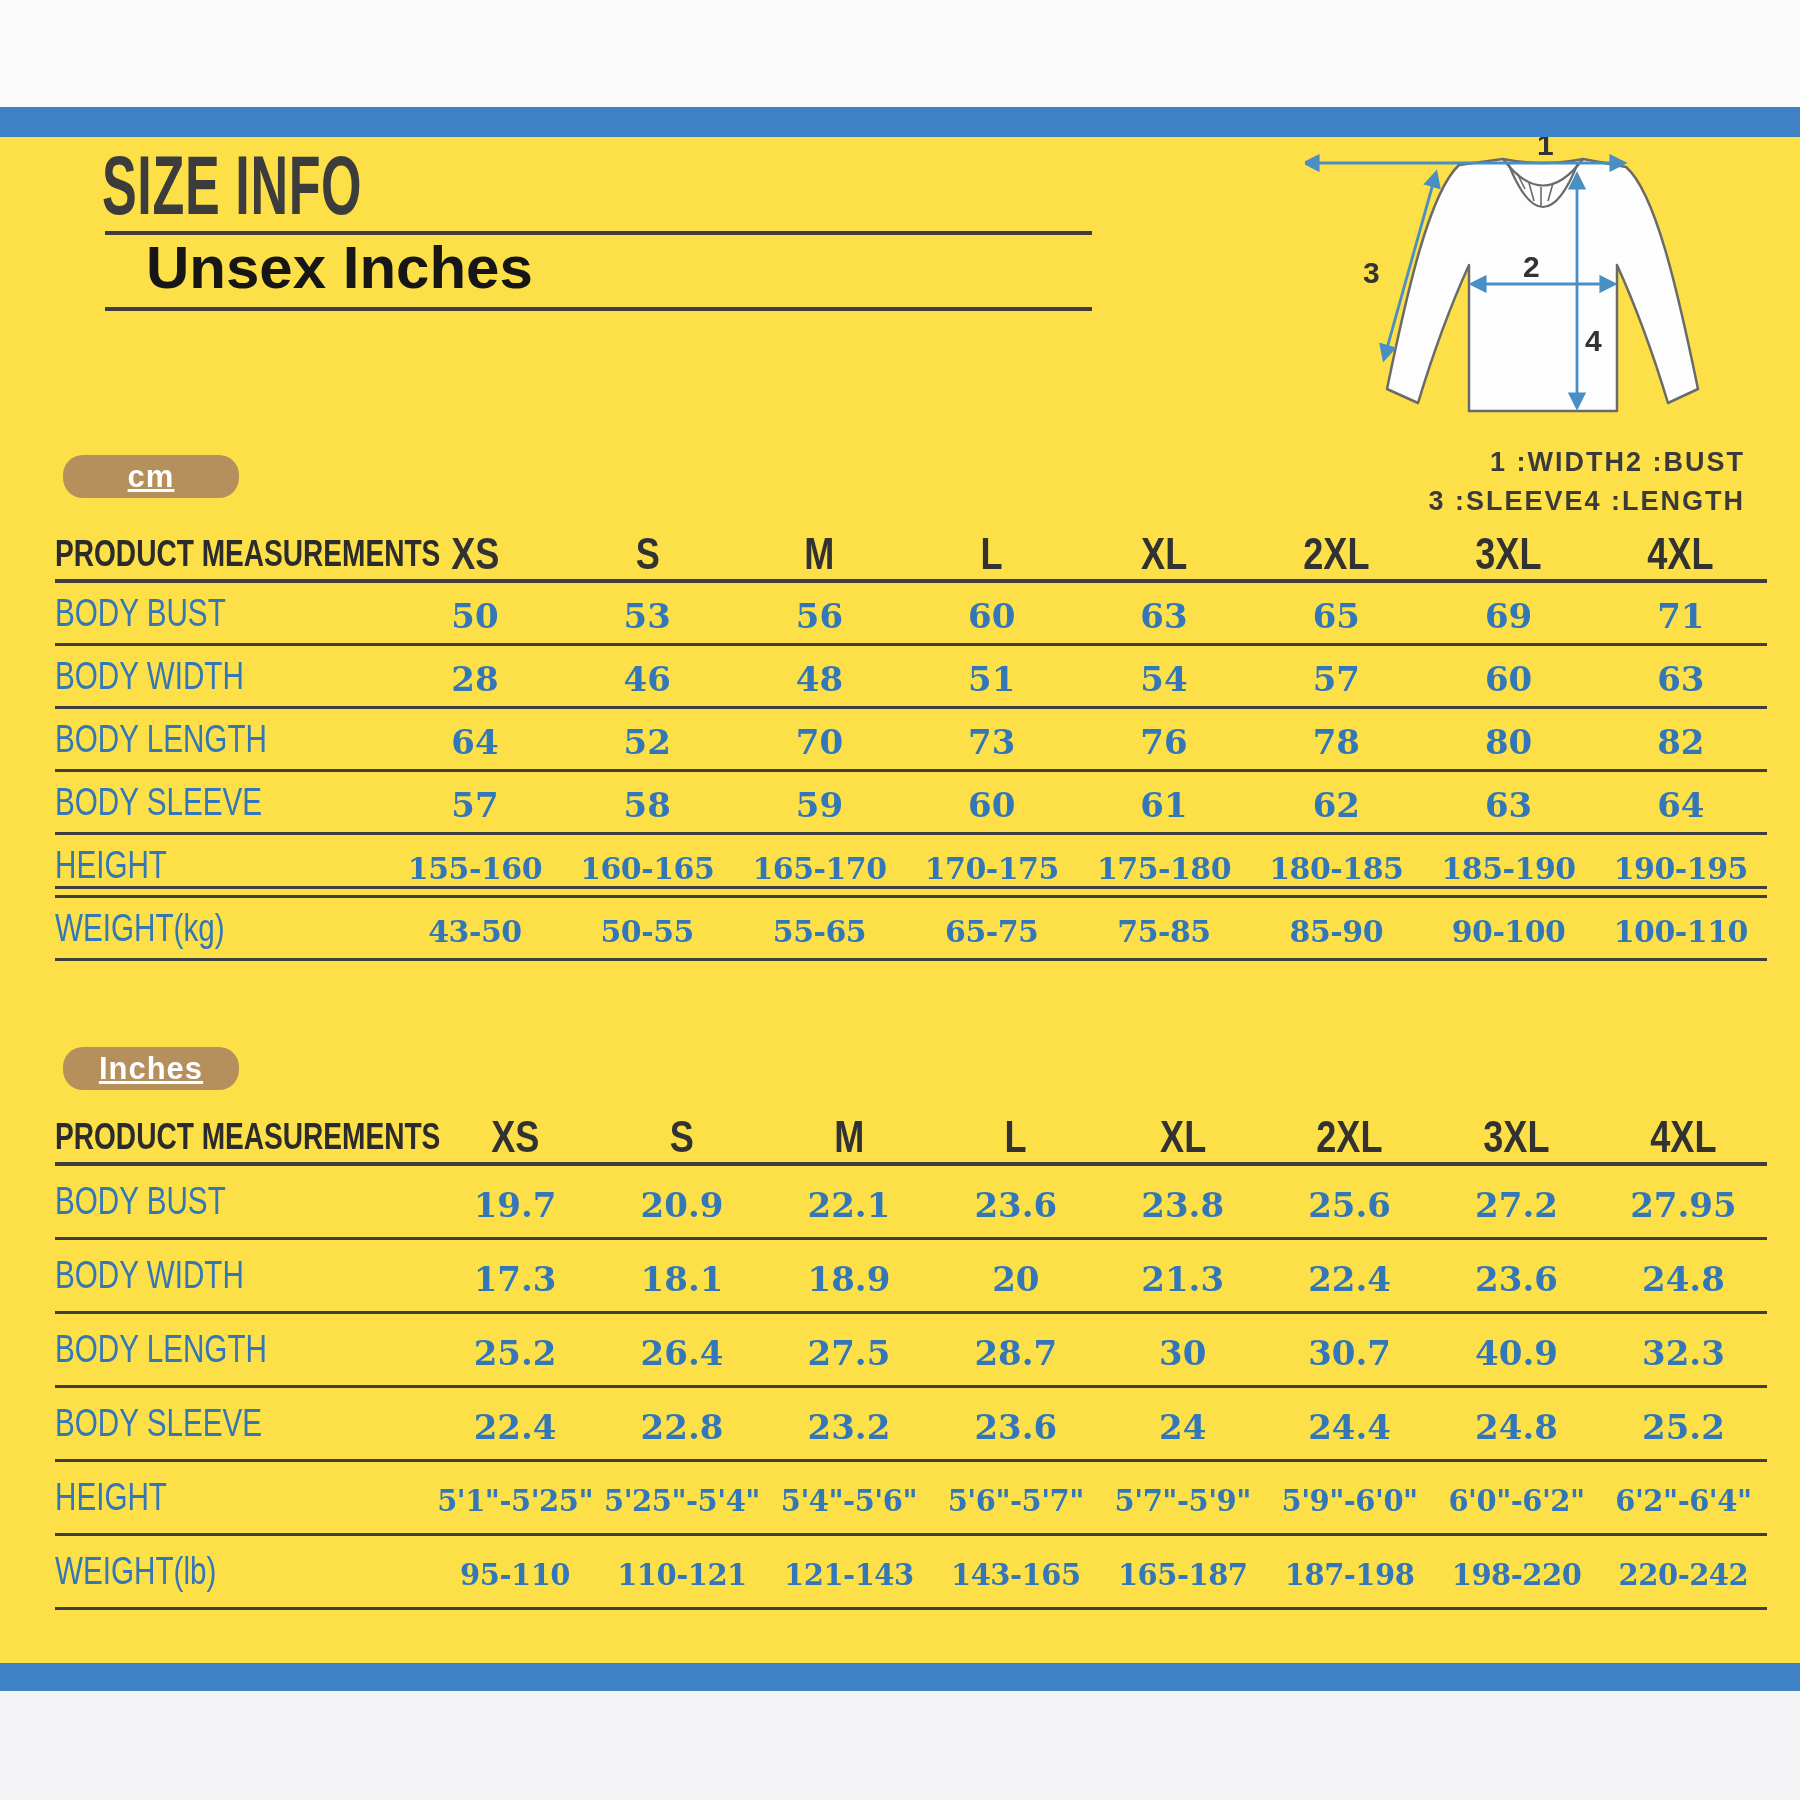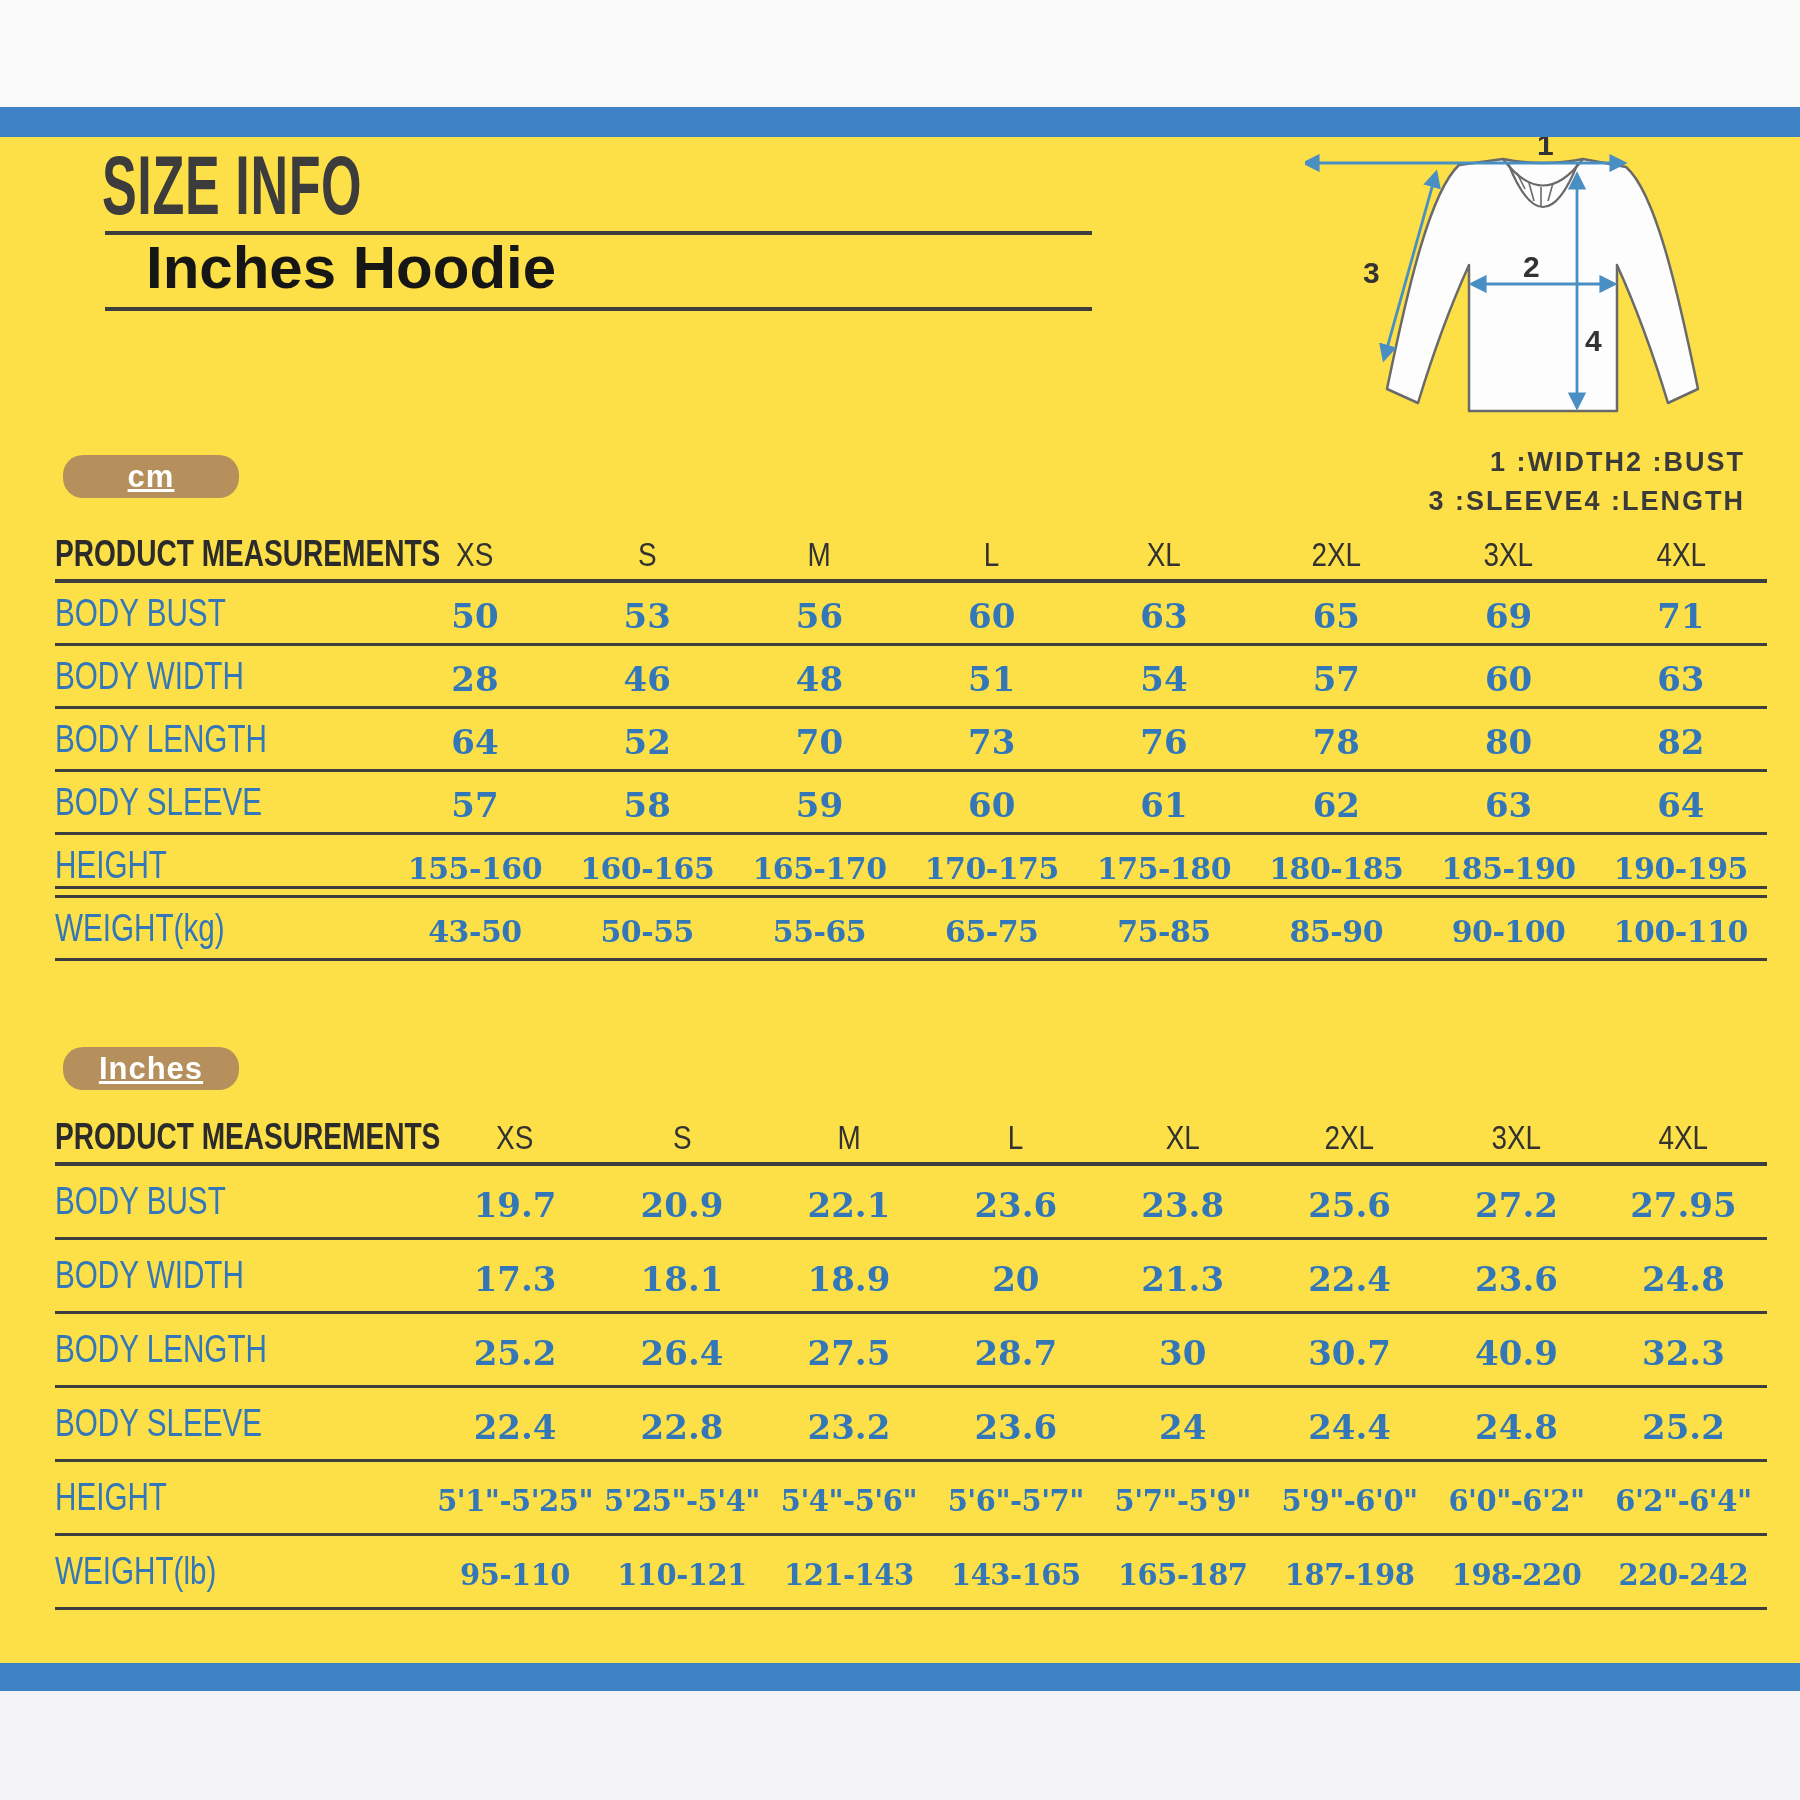--- a/index.html
+++ b/index.html
@@ -44,42 +44,42 @@
   .t1{top:975px;}
   .trow{display:grid;align-items:center;position:relative;}
   .t0 .trow{grid-template-columns:19.5% repeat(8,10.0625%);}
   .t1 .trow{grid-template-columns:22% repeat(8,9.75%);}
   .trow{border-bottom:3px solid var(--rule,#3e3e3e);}
   .thead{height:54px;border-bottom:4px solid var(--rule,#3e3e3e);}
   .t0 .tbody-row{height:63px;}
   .t1 .tbody-row{height:74px;}
   .cell{white-space:nowrap;}
   .meas-head{font-size:36px;font-weight:800;color:#2b2b2b;}
-  .size-head{text-align:center;font-size:34px;font-weight:400;color:#323232;}
+  .size-head{text-align:center;font-size:44px;font-weight:700;color:#323232;}
   .size-head .cond{transform:scaleX(0.82);transform-origin:center;}
   .row-label{font-size:38px;font-weight:400;color:var(--bluetext,#3377b9);}
   .val{text-align:center;font-family:"DejaVu Serif",serif;font-weight:700;font-size:34px;
        color:var(--bluetext,#3377b9);padding-top:6px;}
   .range .val{font-size:30px;letter-spacing:-0.5px;}
   .t1 .range .val{font-size:29px;}
   .dbl::after{content:"";position:absolute;left:0;right:0;bottom:6px;height:3px;
               background:var(--rule,#3e3e3e);}
 </style>
 </head>
 <body>
 
 <div class="canvas">
   <div class="top-strip"></div>
   <div class="bar bar-top"></div>
 
   <div class="panel">
 
     <h1 class="title"><span class="cond">SIZE INFO</span></h1>
     <div class="rule rule1"></div>
-    <h2 class="subtitle">Inches Hoodie</h2>
+    <h2 class="subtitle">Unsex Inches</h2>
     <div class="rule rule2"></div>
 
     <div class="diagram">
       <svg width="440" height="300" viewBox="0 0 440 300">
         <defs>
           <marker id="ah" viewBox="0 0 10 10" refX="8" refY="5" markerWidth="6.5" markerHeight="6.5" orient="auto-start-reverse">
             <path d="M0,0 L10,5 L0,10 z" fill="#4a8fc4"></path>
           </marker>
         </defs>
 

